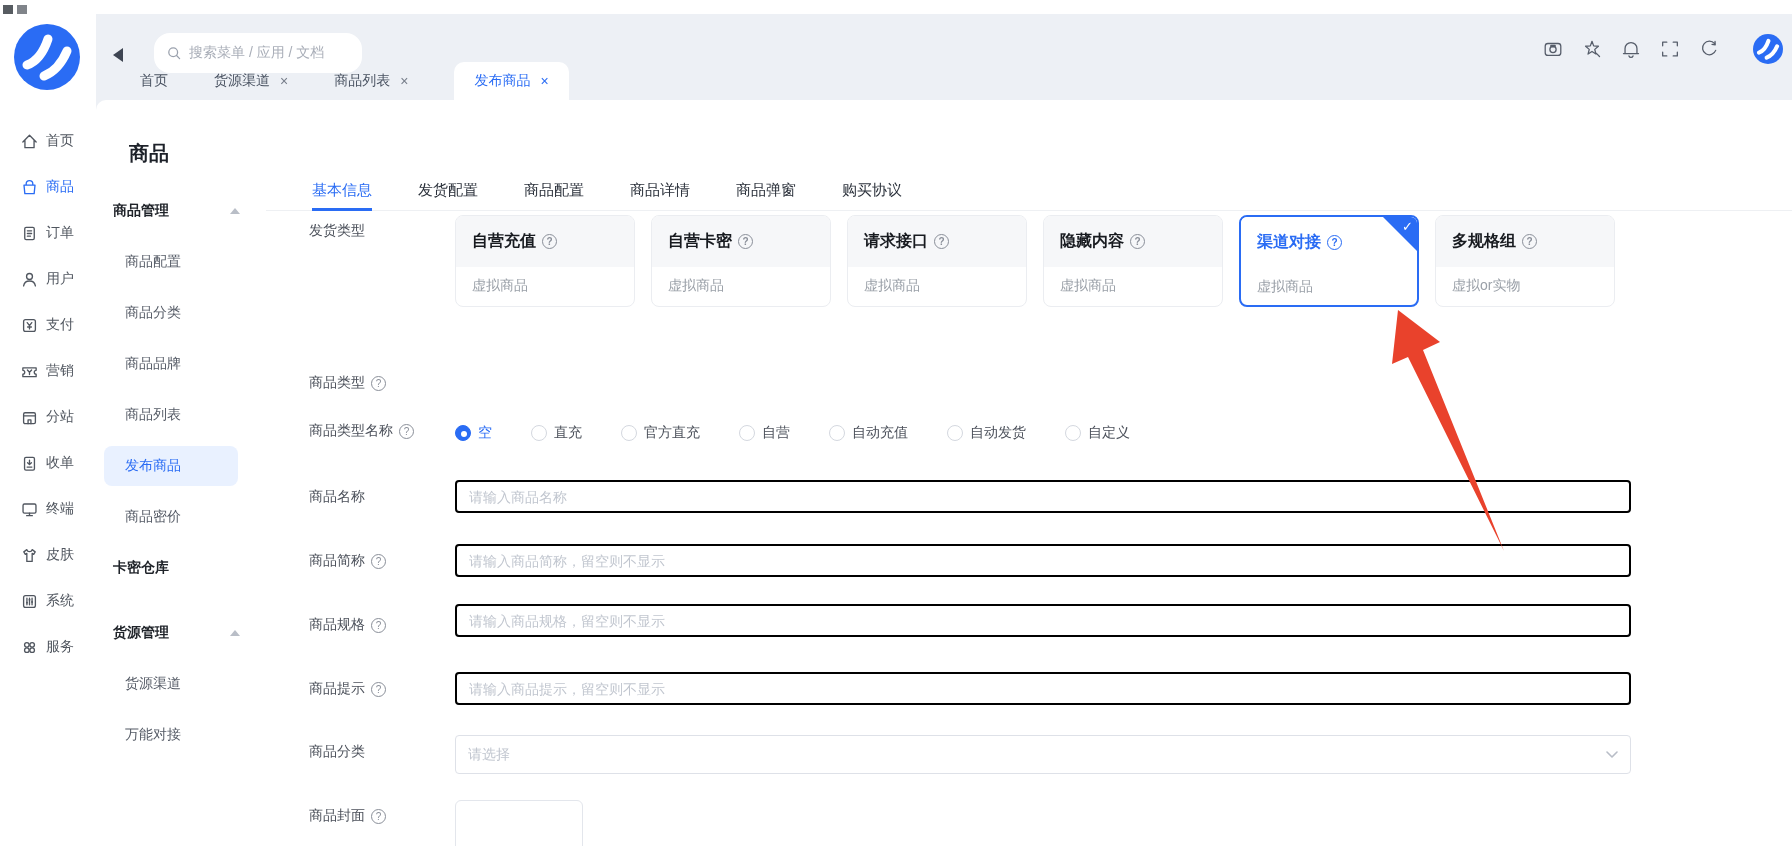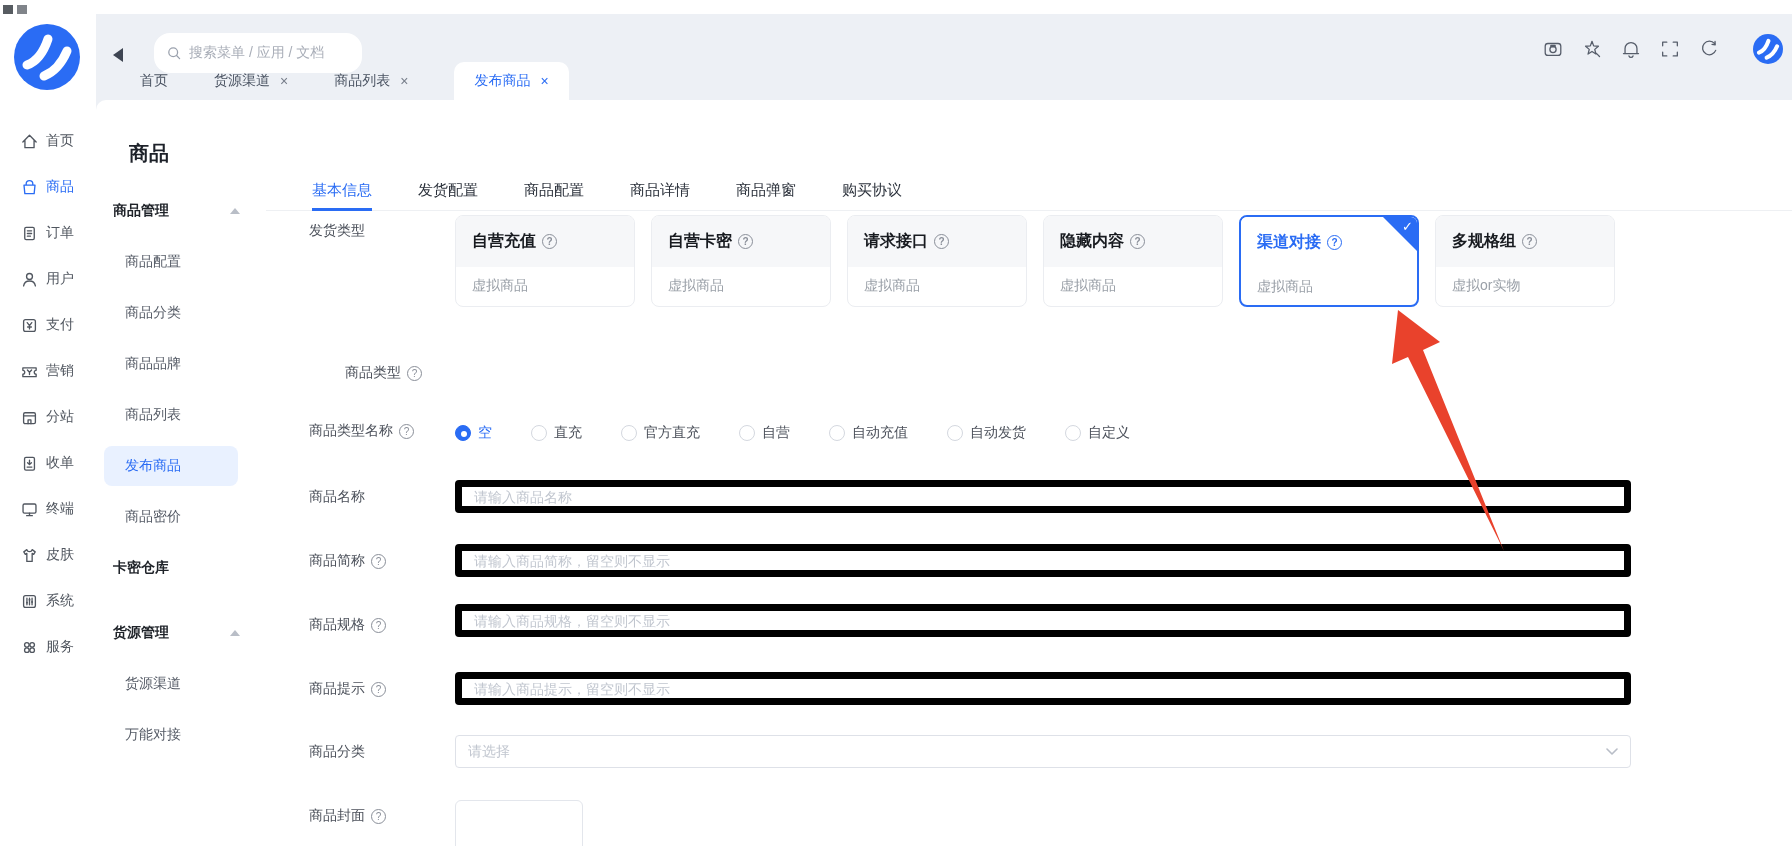--- a/index.html
+++ b/index.html
@@ -82,23 +82,23 @@
 
   
   .radio-row{position:absolute;left:189px;top:322px;height:22px;display:flex;align-items:center;gap:39px;}
   .radio{display:flex;align-items:center;gap:7px;font-size:14px;color:#4b505a;cursor:pointer;white-space:nowrap;}
   .rdot{width:16px;height:16px;border-radius:50%;border:1px solid #d4d8df;background:#fff;flex:none;position:relative;}
   .radio.checked .rdot{background:#2a6cf4;border-color:#2a6cf4;}
   .radio.checked .rdot::after{content:"";position:absolute;left:5px;top:5px;width:6px;height:6px;border-radius:50%;background:#fff;}
   .radio.checked{color:#2a6cf4;}
 
   
-  .tinput{position:absolute;left:189px;width:1176px;height:33px;border:7px solid #000000;border-radius:4px;background:#fff;font-size:14px;color:#333;padding:0 12px;outline:none;font-family:inherit;}
+  .tinput{position:absolute;left:189px;width:1176px;height:33px;border:2px solid #000000;border-radius:4px;background:#fff;font-size:14px;color:#333;padding:0 12px;outline:none;font-family:inherit;}
   .tinput::placeholder{color:#c1c6cf;opacity:1;}
-  .select{position:absolute;left:189px;width:1176px;height:33px;border:1px solid #dee1e8;border-radius:4px;background:#fff;display:flex;align-items:center;padding:0 12px;font-size:14px;color:#c1c6cf;cursor:pointer;justify-content:space-between;}
+  .select{position:absolute;left:189px;width:1176px;height:39px;border:1px solid #dee1e8;border-radius:4px;background:#fff;display:flex;align-items:center;padding:0 12px;font-size:14px;color:#c1c6cf;cursor:pointer;justify-content:space-between;}
   .select svg{stroke:#b8bdc7;fill:none;stroke-width:1.6;stroke-linecap:round;stroke-linejoin:round;}
 
   .upload{position:absolute;left:189px;top:700px;width:128px;height:110px;border:1px solid #e3e6ec;border-radius:6px;background:#fff;cursor:pointer;}
 
   
   .arrow-overlay{position:absolute;inset:0;z-index:60;pointer-events:none;}
 </style>
 </head>
 <body>
 
@@ -391,21 +391,21 @@
         </div>
         <div class="card">
           <div class="card-h">
               <span>多规格组</span>
               <span class="help">?</span>
             </div>
           <div class="card-b">虚拟or实物</div>
         </div>
       </div>
 
-      <div class="flabel" style="top:264px;margin-left:36px;">
+      <div class="flabel" style="top:274px;">
         <span>商品类型</span>
         <span class="help">?</span>
       </div>
 
       <div class="flabel" style="top:322px;">
         <span>商品类型名称</span>
         <span class="help">?</span>
       </div>
       <div class="radio-row">
         <label class="radio checked">

